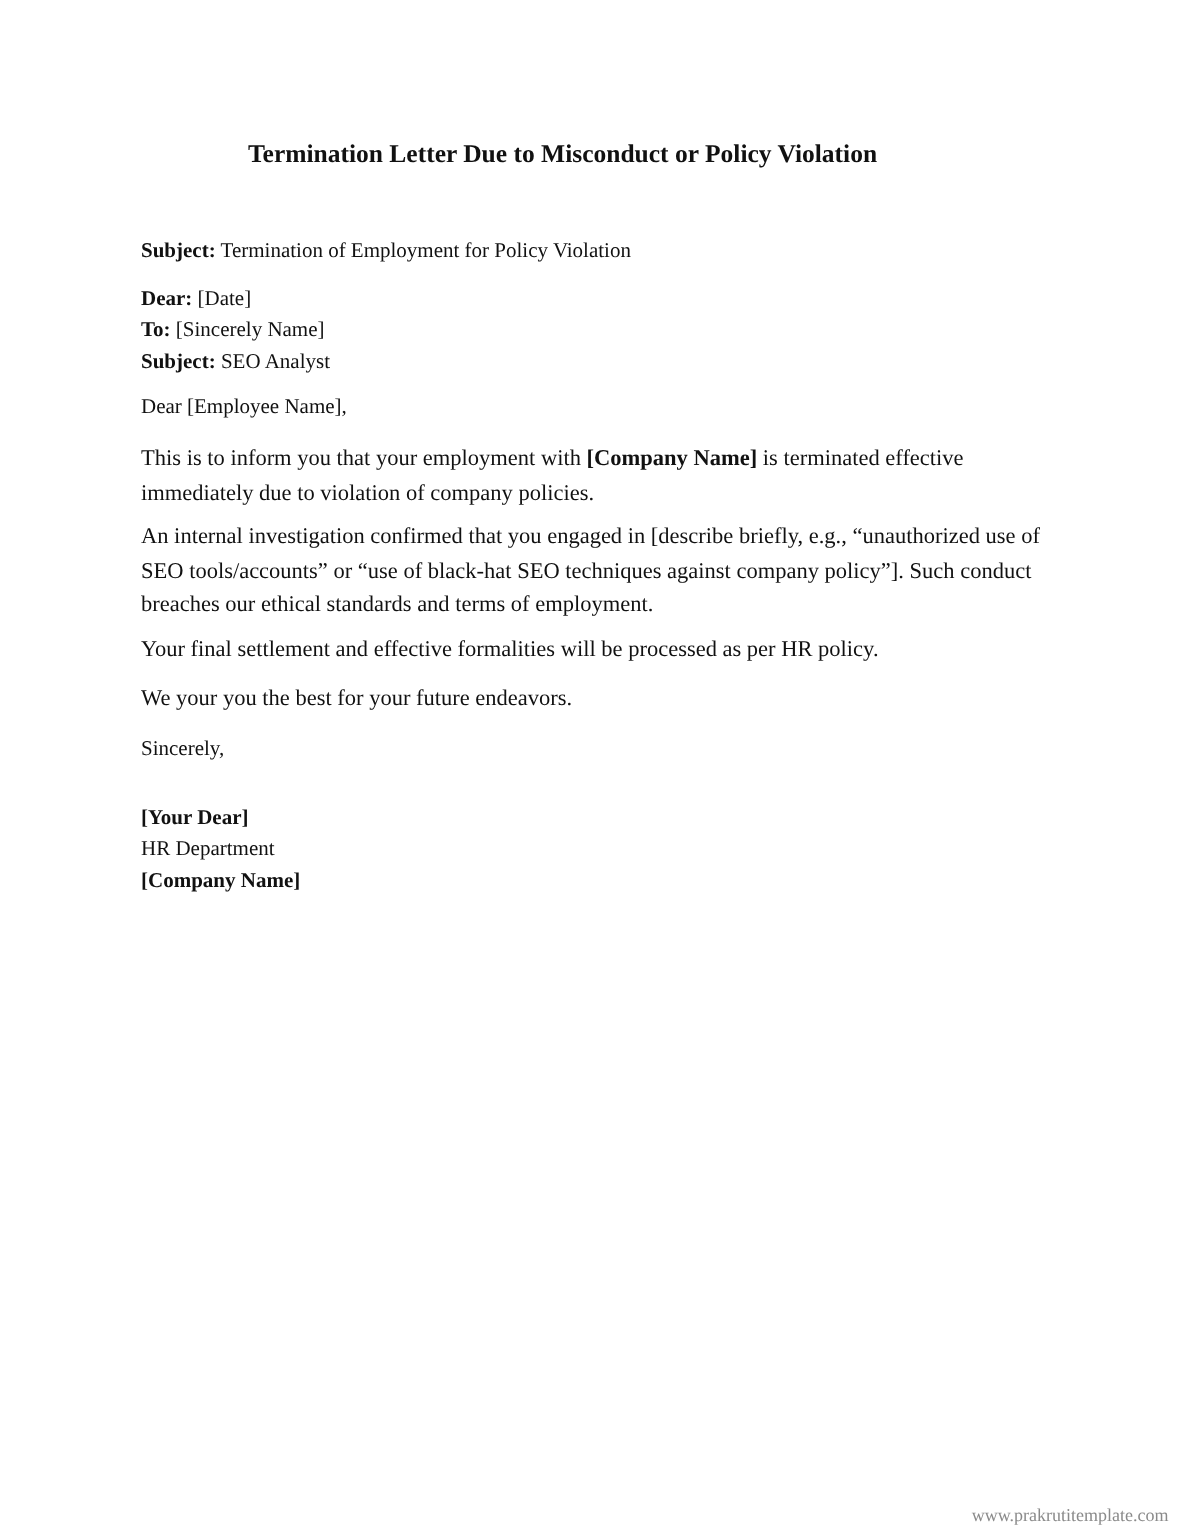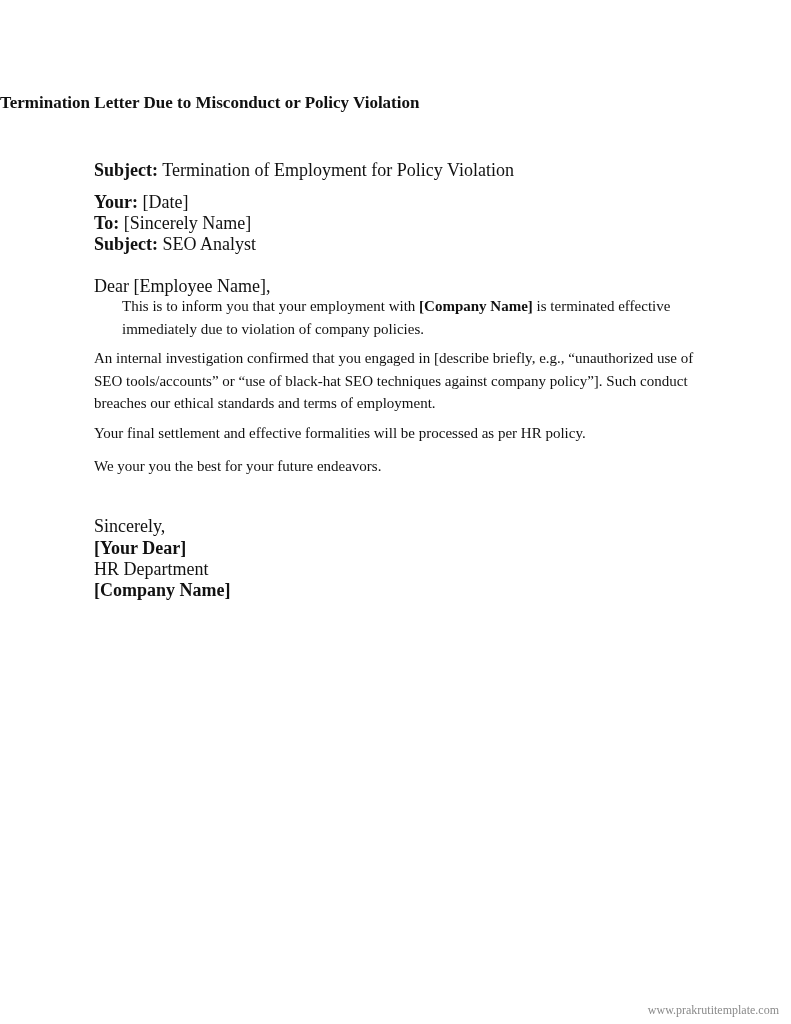--- a/index.html
+++ b/index.html
@@ -1,57 +1,57 @@
 <!DOCTYPE html>
 <html><head>
   <meta charset="utf-8">
   <style>
     html, body { margin: 0; padding: 0; }
     body {
       width: 791px; height: 1024px; background: #ffffff; position: relative;
       font-family: "Liberation Serif", "DejaVu Serif", serif; color: #111111; overflow: hidden;
     }
     .title {
-      position: absolute; top: 93px; left: 0; width: 750px; text-align: left;
+      position: absolute; top: 93px; left: 0; width: 750px; text-align: center;
       font-weight: bold; font-size: 17px; letter-spacing: 0px;
     }
-    .line { position: absolute; left: 94px; font-size: 18px; white-space: nowrap; }
+    .line { position: absolute; left: 94px; font-size: 14px; white-space: nowrap; }
     b { font-weight: bold; }
     .para { position: absolute; left: 94px; width: 620px; font-size: 15px; line-height: 22.5px; }
     .footer { position: absolute; right: 12px; top: 1003px; font-size: 12px; color: #8a8a8a; }
   </style>
 </head>
 <body>
 
 <div class="title">Termination Letter Due to Misconduct or Policy Violation</div>
 
 <div class="line" style="top:160px;">
   <b>Subject:</b><span> Termination of Employment for Policy Violation</span>
 </div>
 
 <div class="line" style="top:192px;">
-  <b>Your:</b><span> [Date]</span>
+  <b>Dear:</b><span> [Date]</span>
 </div>
 <div class="line" style="top:213px;">
   <b>To:</b><span> [Sincerely Name]</span>
 </div>
 <div class="line" style="top:234px;">
   <b>Subject:</b><span> SEO Analyst</span>
 </div>
 
-<div class="line" style="top:276px;">Dear [Employee Name],</div>
+<div class="line" style="top:264px;">Dear [Employee Name],</div>
 
-<div class="para" style="top:295px;margin-left:28px;">
+<div class="para" style="top:295px;">
   <span>This is to inform you that your employment with </span><b>[Company Name]</b><span> is terminated effective immediately due to violation of company policies.</span>
 </div>
 
 <div class="para" style="top:347px;">An internal investigation confirmed that you engaged in [describe briefly, e.g., “unauthorized use of SEO tools/accounts” or “use of black-hat SEO techniques against company policy”]. Such conduct breaches our ethical standards and terms of employment.</div>
 
 <div class="para" style="top:422px;">Your final settlement and effective formalities will be processed as per HR policy.</div>
 
 <div class="para" style="top:455px;">We your you the best for your future endeavors.</div>
 
-<div class="line" style="top:516px;">Sincerely,</div>
+<div class="line" style="top:492px;">Sincerely,</div>
 <div class="line" style="top:538px;"><b>[Your Dear]</b></div>
 <div class="line" style="top:559px;">HR Department</div>
 <div class="line" style="top:580px;"><b>[Company Name]</b></div>
 
 <div class="footer">www.prakrutitemplate.com</div>
 
 </body></html>

